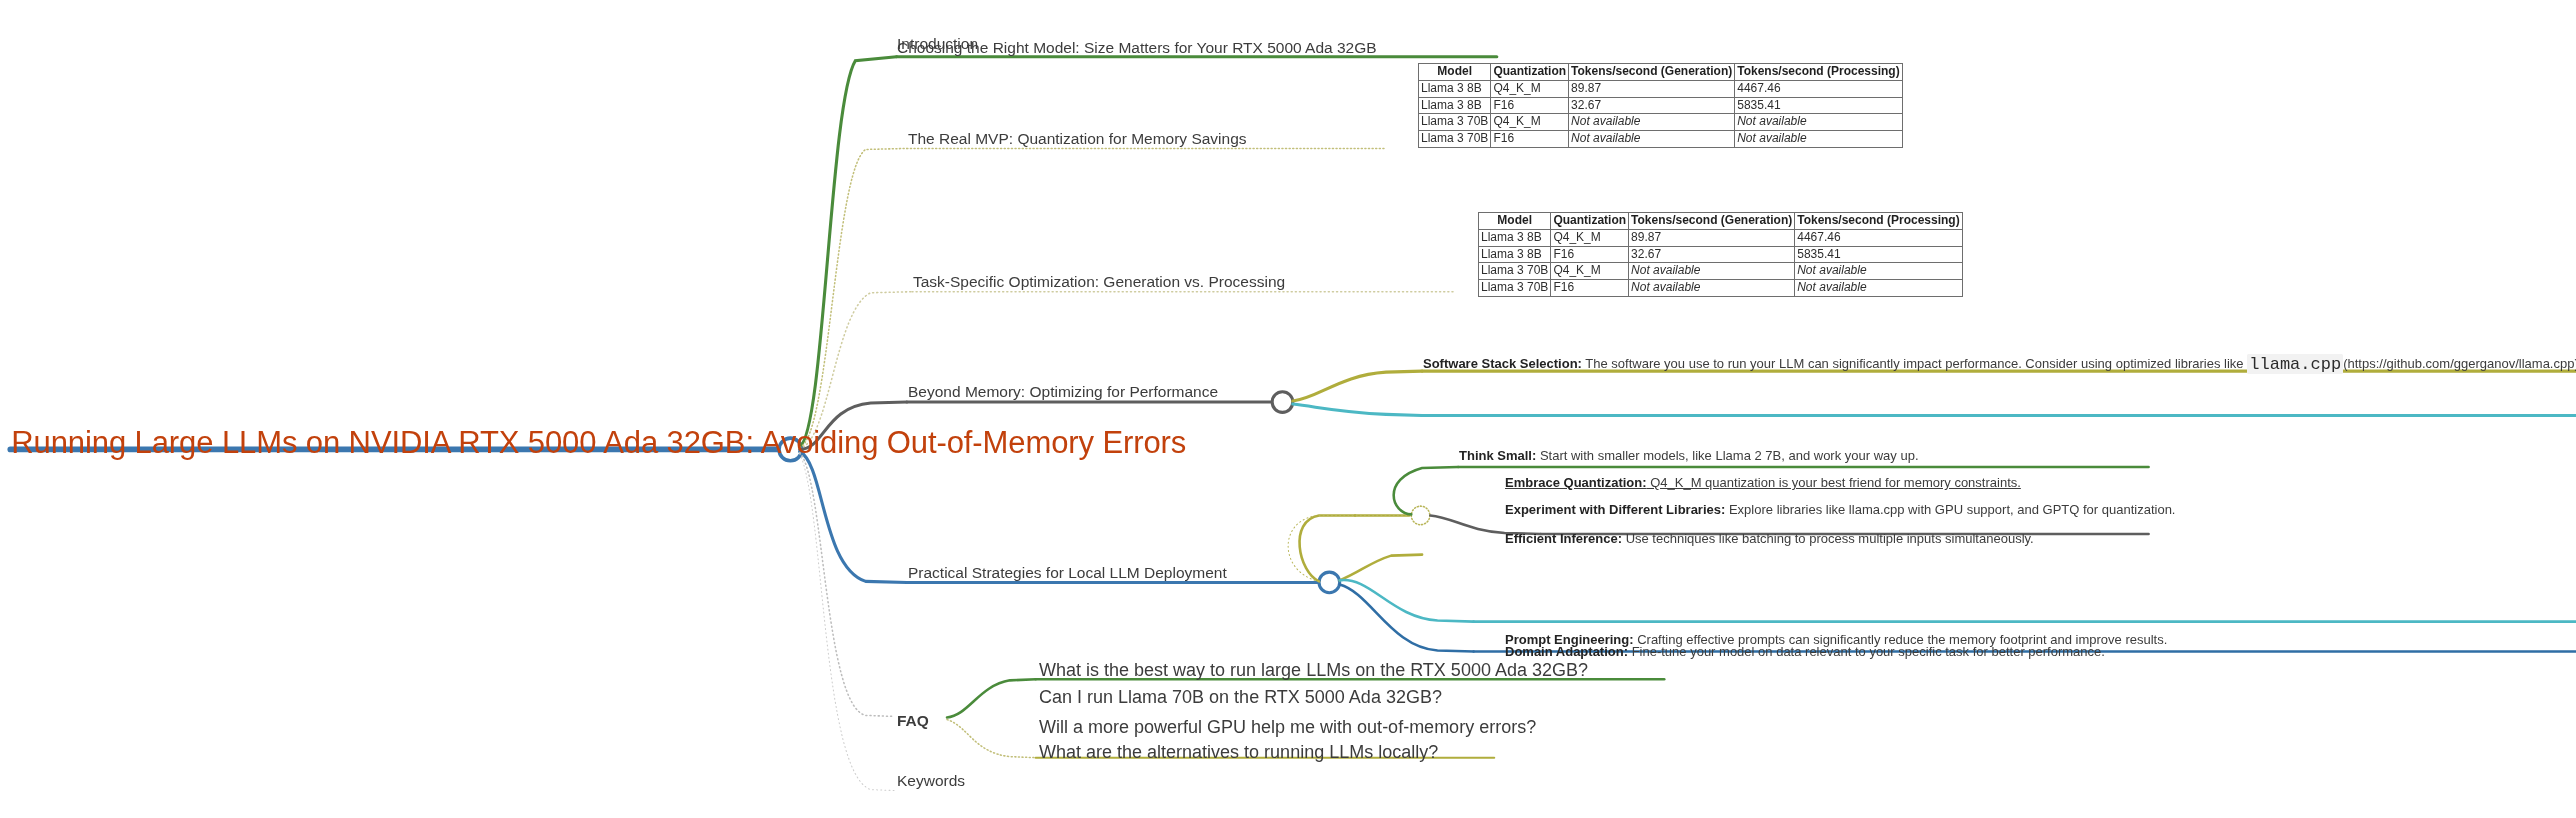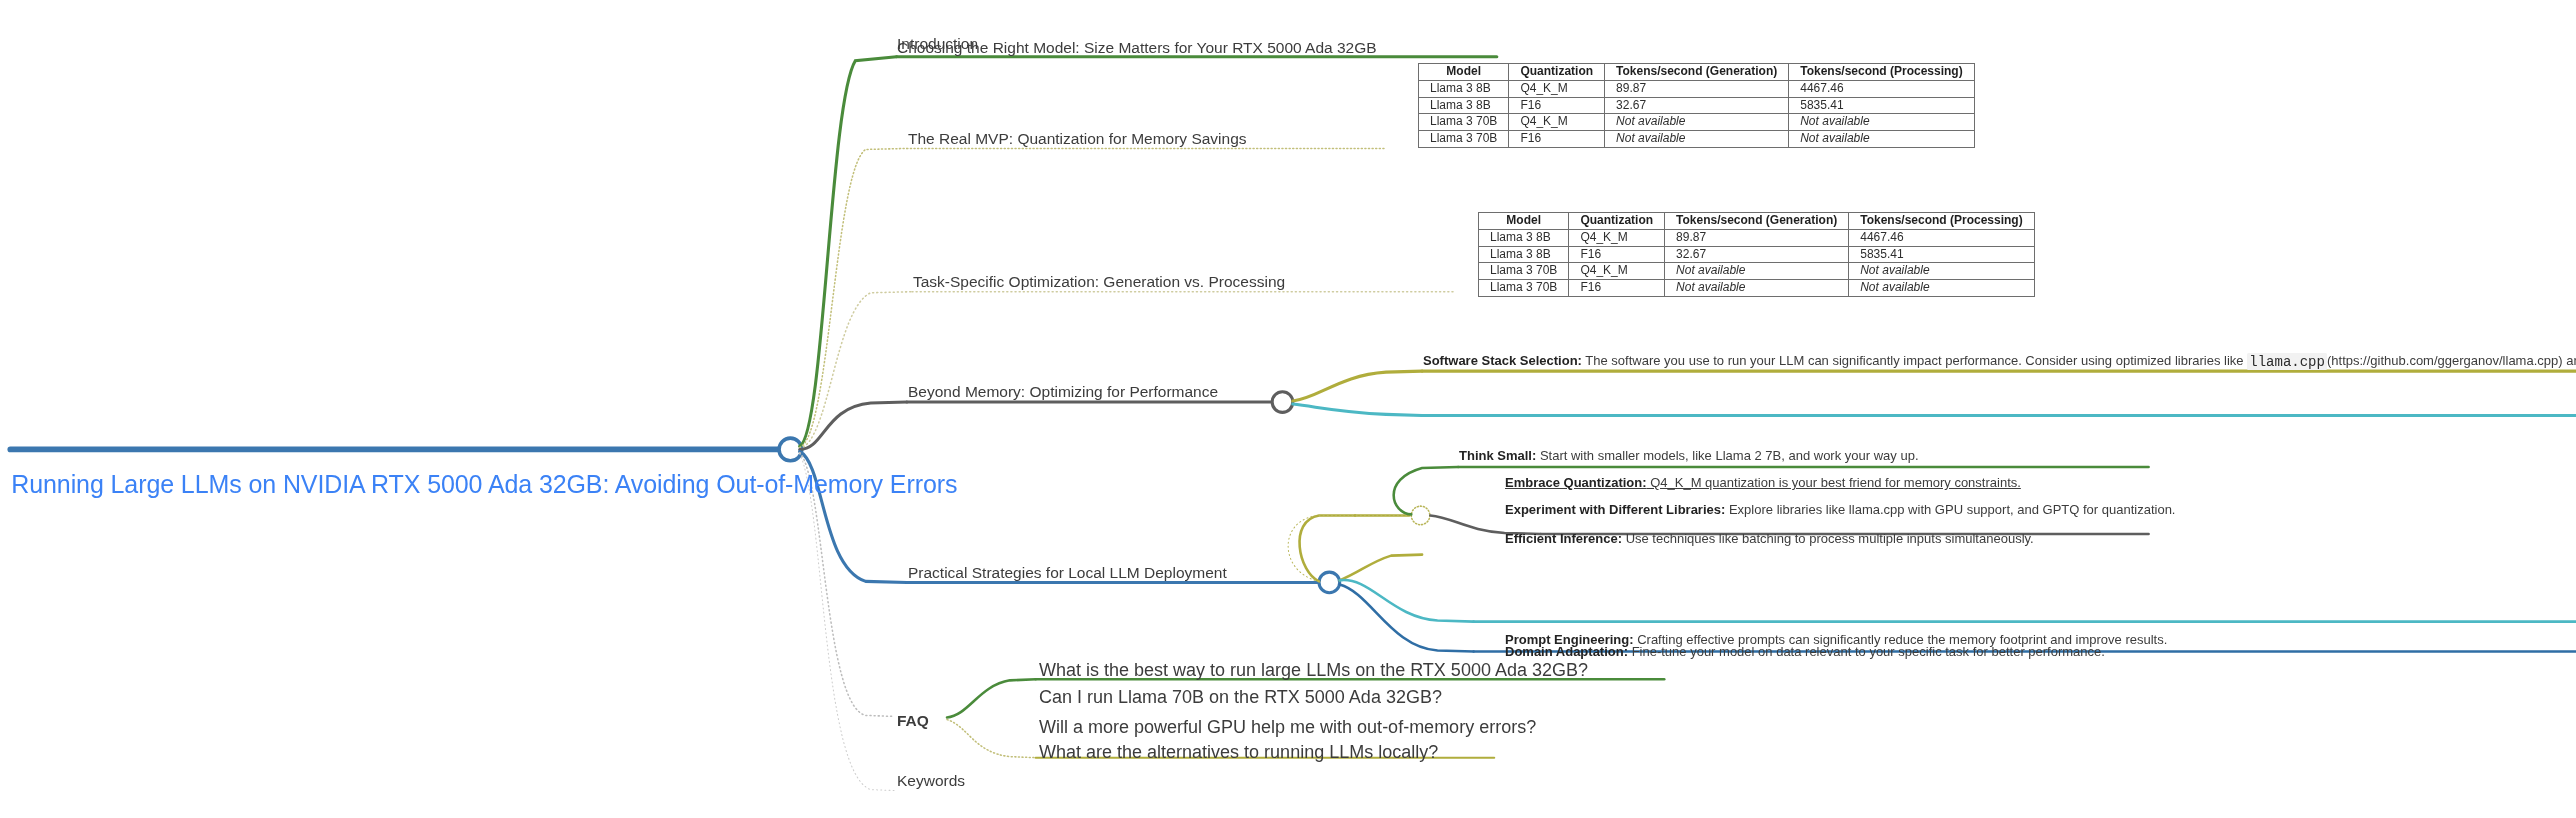--- a/index.html
+++ b/index.html
@@ -33,25 +33,24 @@
 
   .node {
     position: absolute;
     white-space: nowrap;
     line-height: 1.12;
     color: #3c3c3c;
   }
 
   
   .root-node {
-    font-size: 25px;
+    font-size: 31px;
     letter-spacing: -0.1px;
-    color: #3b82f6;
+    color: #c2410c;
     padding-bottom: 2.1px;
-    margin-top: 44px;
   }
 
   
   .l1 {
     font-size: 15.5px;
     color: #3c3c3c;
     padding-bottom: 1.5px;
   }
 
   
@@ -59,39 +58,39 @@
     font-size: 13px;
     color: #3c3c3c;
     padding-bottom: 1px;
   }
   .l2 b, .l2 strong { font-weight: bold; color: #232323; }
 
   .l2-plain { font-size: 18px; color: #3c3c3c; padding-bottom: 1px; }
 
   code.inline {
     font-family: "Liberation Mono", monospace;
-    font-size: 14px;
+    font-size: 17px;
     background: #f2f2f2;
     padding: 0.5px 2.1px;
     border-radius: 1.5px;
     color: #2b2b2b;
   }
   .url { color: #3c3c3c; }
 
   
   table.mm {
     border-collapse: collapse;
     background: #ffffff;
     font-size: 12px;
     color: #2e2e2e;
     border: 1px solid #5a5a5a;
   }
   table.mm th, table.mm td {
     border: 0.5px solid #6e6e6e;
-    padding: 1px 11px;
+    padding: 1px 2px;
     text-align: left;
     font-weight: normal;
     line-height: 1.15;
     white-space: nowrap;
   }
   table.mm th {
     font-weight: bold;
     text-align: center;
     color: #1f1f1f;
   }

